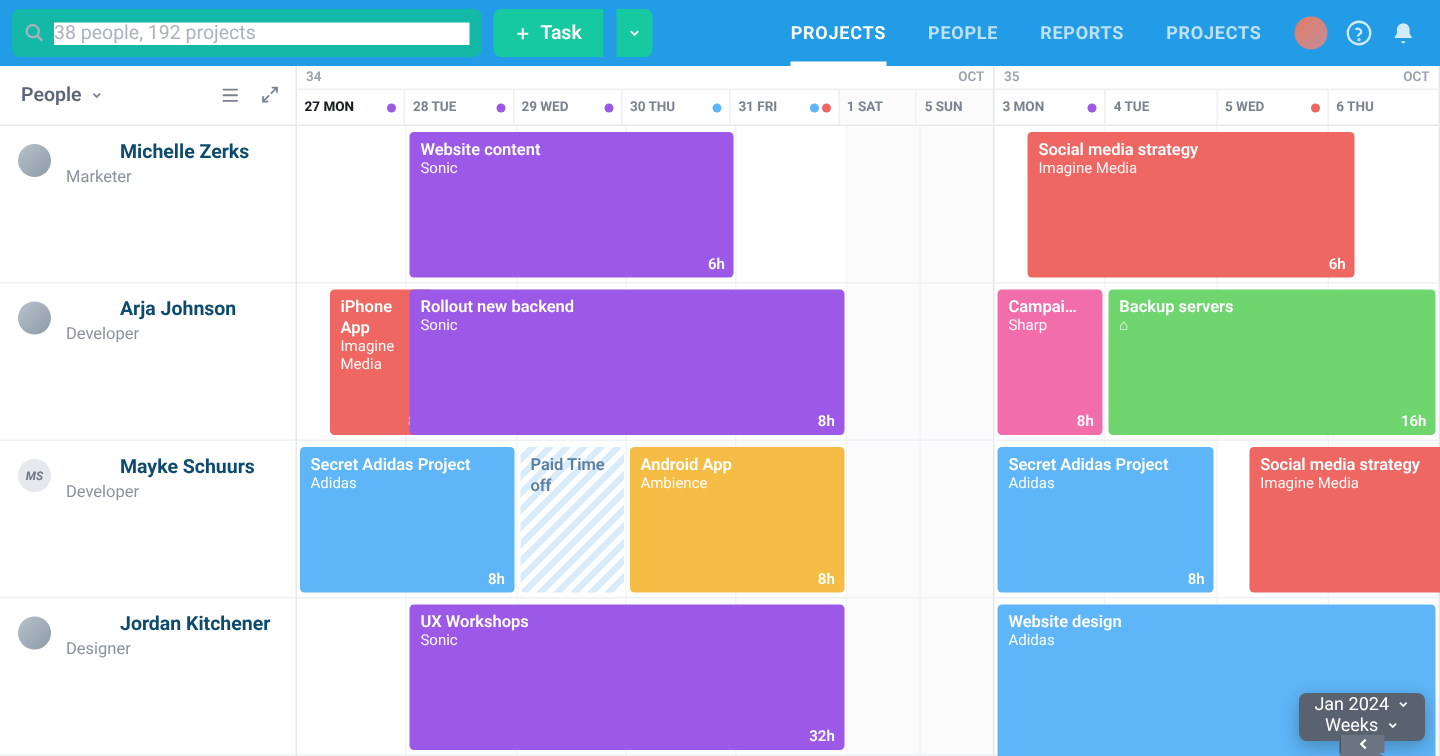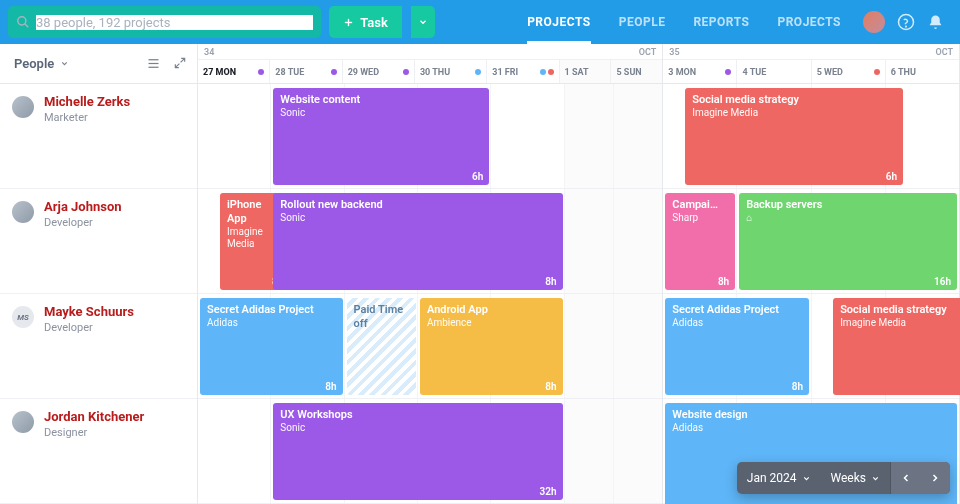--- a/index.html
+++ b/index.html
@@ -34,21 +34,21 @@
 .d-purple { background: #9c59e8; }
 .d-blue { background: #5eb5f7; }
 .d-red { background: #ec6762; }
 .dots { display: flex; gap: 2px; }
 .today { color: #1b1e24; font-weight: 800; }
 
 .grid { display: flex; height: 420px; }
 .people-col { width: 198px; border-right: 1px solid #e5e8ec; }
 .person { height: 105px; border-bottom: 1px solid #eef0f3; display: flex; padding: 10px 12px; gap: 10px; }
 .p-av { width: 22px; height: 22px; border-radius: 50%; background: #d8dce2; flex-shrink: 0; margin-top: 2px; display: flex; align-items: center; justify-content: center; font-size: 8px; font-weight: 700; color: #6d7684; }
-.p-name { font-size: 13px; font-weight: 700; color: #b91c1c; line-height: 1.3; }
+.p-name { font-size: 13px; font-weight: 700; color: #0c4a6e; line-height: 1.3; margin-left: 36px; }
 .p-role { font-size: 11px; color: #8b929e; }
 
 .weeks { flex: 1; display: flex; position: relative; }
 .wk { flex: 1; border-right: 1px solid #e5e8ec; position: relative; }
 .day-bg { position: absolute; top: 0; bottom: 0; display: flex; width: 100%; }
 .day-bg > div { flex: 1.5; border-right: 1px solid #f2f4f6; }
 .day-bg > div.we { flex: 1; background: #fbfbfc; }
 .day-bg > div:last-child { border-right: none; }
 .row-lines { position: absolute; inset: 0; }
 .row-lines > div { height: 105px; border-bottom: 1px solid #eef0f3; }
@@ -58,21 +58,21 @@
 .t-sub { font-size: 10px; opacity: 0.95; line-height: 1.25; }
 .t-h { position: absolute; bottom: 3px; right: 6px; font-size: 10px; font-weight: 600; }
 .purple { background: #9c59e8; }
 .red { background: #ee6762; margin-left: 20px; }
 .blue { background: #5eb5f7; }
 .yellow { background: #f6bd46; }
 .green { background: #6fd66f; }
 .pink { background: #f16eab; }
 .stripe { background: repeating-linear-gradient(135deg,#fff,#fff 4px,#d9ecfb 4px,#d9ecfb 8px); color: #5a7fa0; }
 
-.pager { position: absolute; bottom: 10px; right: 10px; height: 32px; background: #5a6270; border-radius: 5px; display: flex; align-items: center; box-shadow: 0 4px 12px rgba(0,0,0,0.25); }
+.pager { position: absolute; bottom: 10px; right: 10px; height: 32px; background: #5a6270; border-radius: 5px; display: flex; align-items: center; box-shadow: 0 4px 12px rgba(0,0,0,0.25); flex-direction: column; }
 .pager-seg { color: #fff; font-size: 12px; padding: 0 10px; display: flex; align-items: center; gap: 5px; cursor: pointer; height: 100%; }
 .pager-ar { width: 30px; display: flex; align-items: center; justify-content: center; background: #6c7483; height: 100%; cursor: pointer; }
 .pager-ar:last-child { border-radius: 0 5px 5px 0; }
 .pager-ar.l { border-left: 1px solid #4f5662; }
 
 svg { display: block; }
 </style>
 </head>
 <body>
 

